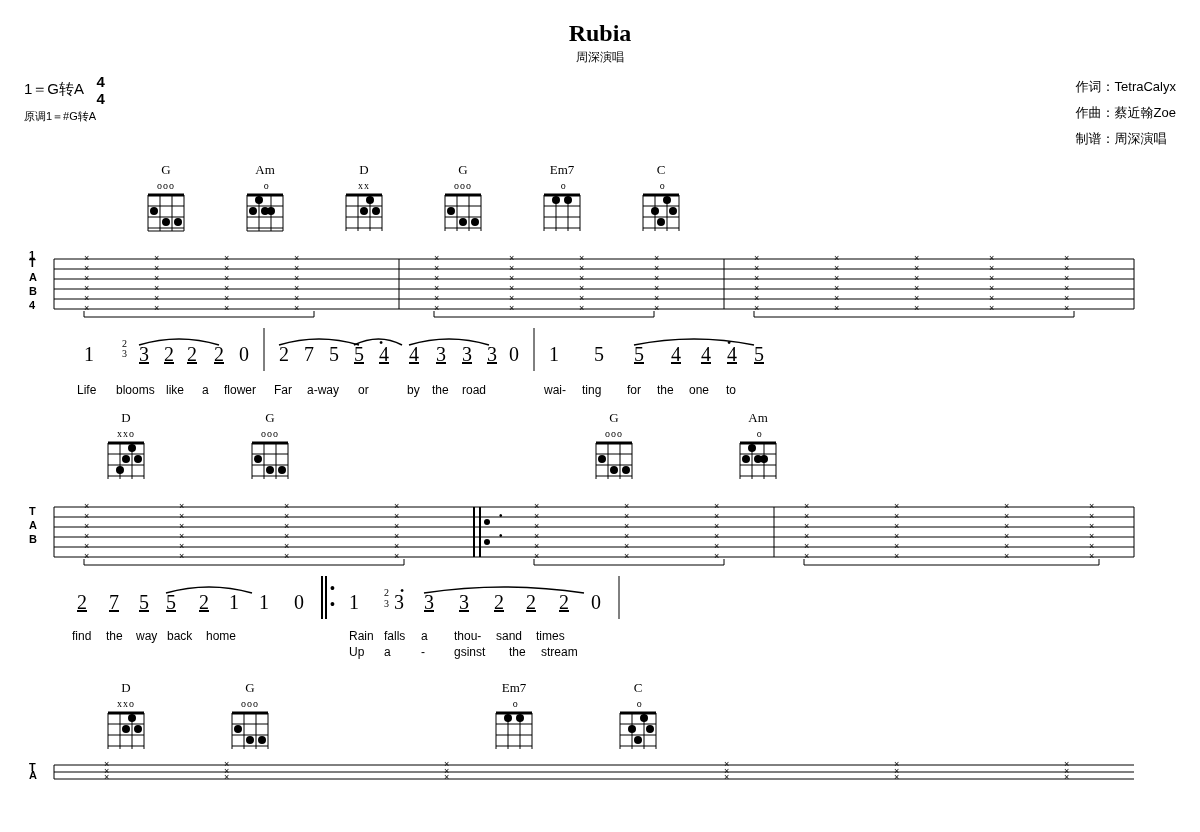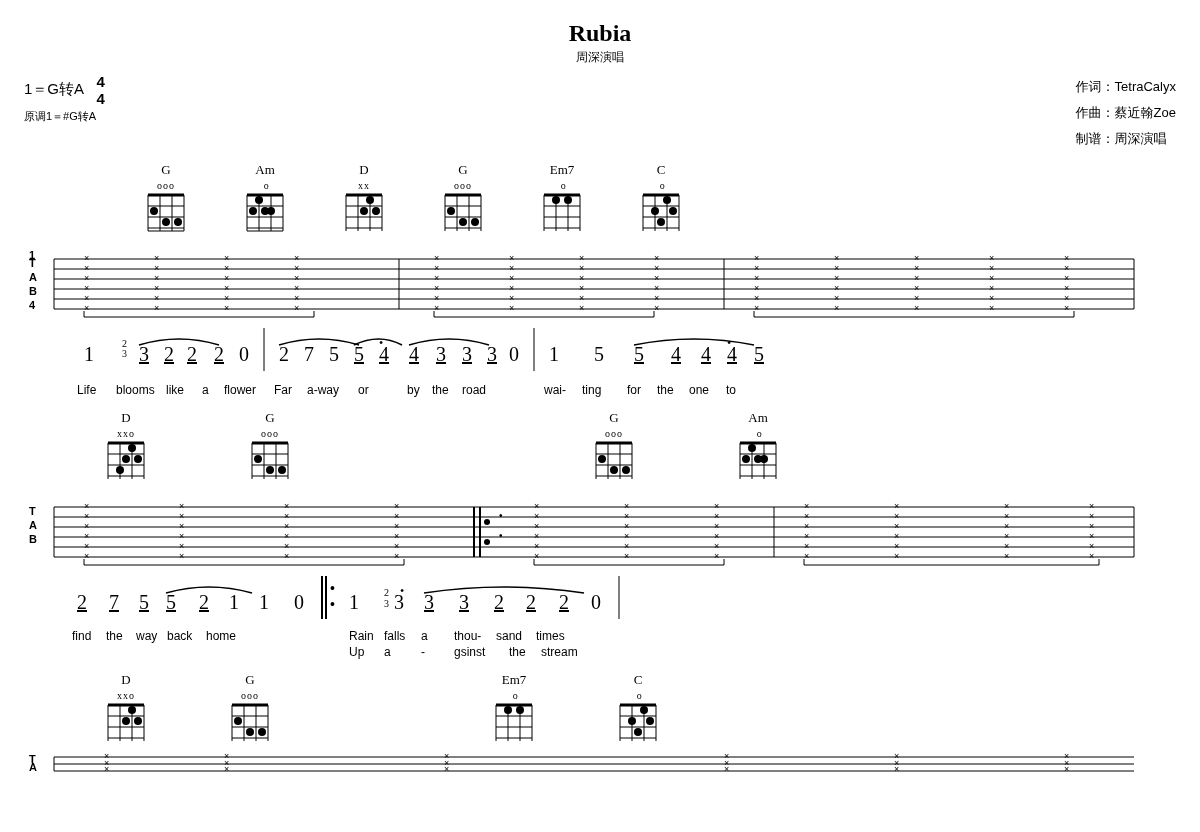--- a/index.html
+++ b/index.html
@@ -599,21 +599,21 @@
         <text x="405" y="38" font-size="20" font-family="Times New Roman, serif" text-decoration="underline">3</text>
         <text x="440" y="38" font-size="20" font-family="Times New Roman, serif" text-decoration="underline">2</text>
         <text x="472" y="38" font-size="20" font-family="Times New Roman, serif" text-decoration="underline">2</text>
         <text x="505" y="38" font-size="20" font-family="Times New Roman, serif" text-decoration="underline">2</text>
         <text x="537" y="38" font-size="20" font-family="Times New Roman, serif">0</text>
 
         <line x1="565" y1="5" x2="565" y2="48" stroke="black" stroke-width="1"></line>
       </svg>
     </div>
 
-    <div style="padding-left:30px; margin-bottom:8px;text-decoration:underline;">
+    <div style="padding-left:30px; margin-bottom:16px;text-decoration:underline;">
       <svg width="1120" height="38" viewBox="0 0 1120 38" style="display:block;">
 
         <text x="18" y="14" font-size="12" font-family="Arial, sans-serif">find</text>
         <text x="52" y="14" font-size="12" font-family="Arial, sans-serif">the</text>
         <text x="82" y="14" font-size="12" font-family="Arial, sans-serif">way</text>
         <text x="113" y="14" font-size="12" font-family="Arial, sans-serif">back</text>
         <text x="152" y="14" font-size="12" font-family="Arial, sans-serif">home</text>
 
         <text x="295" y="14" font-size="12" font-family="Arial, sans-serif">Rain</text>
         <text x="330" y="14" font-size="12" font-family="Arial, sans-serif">falls</text>

